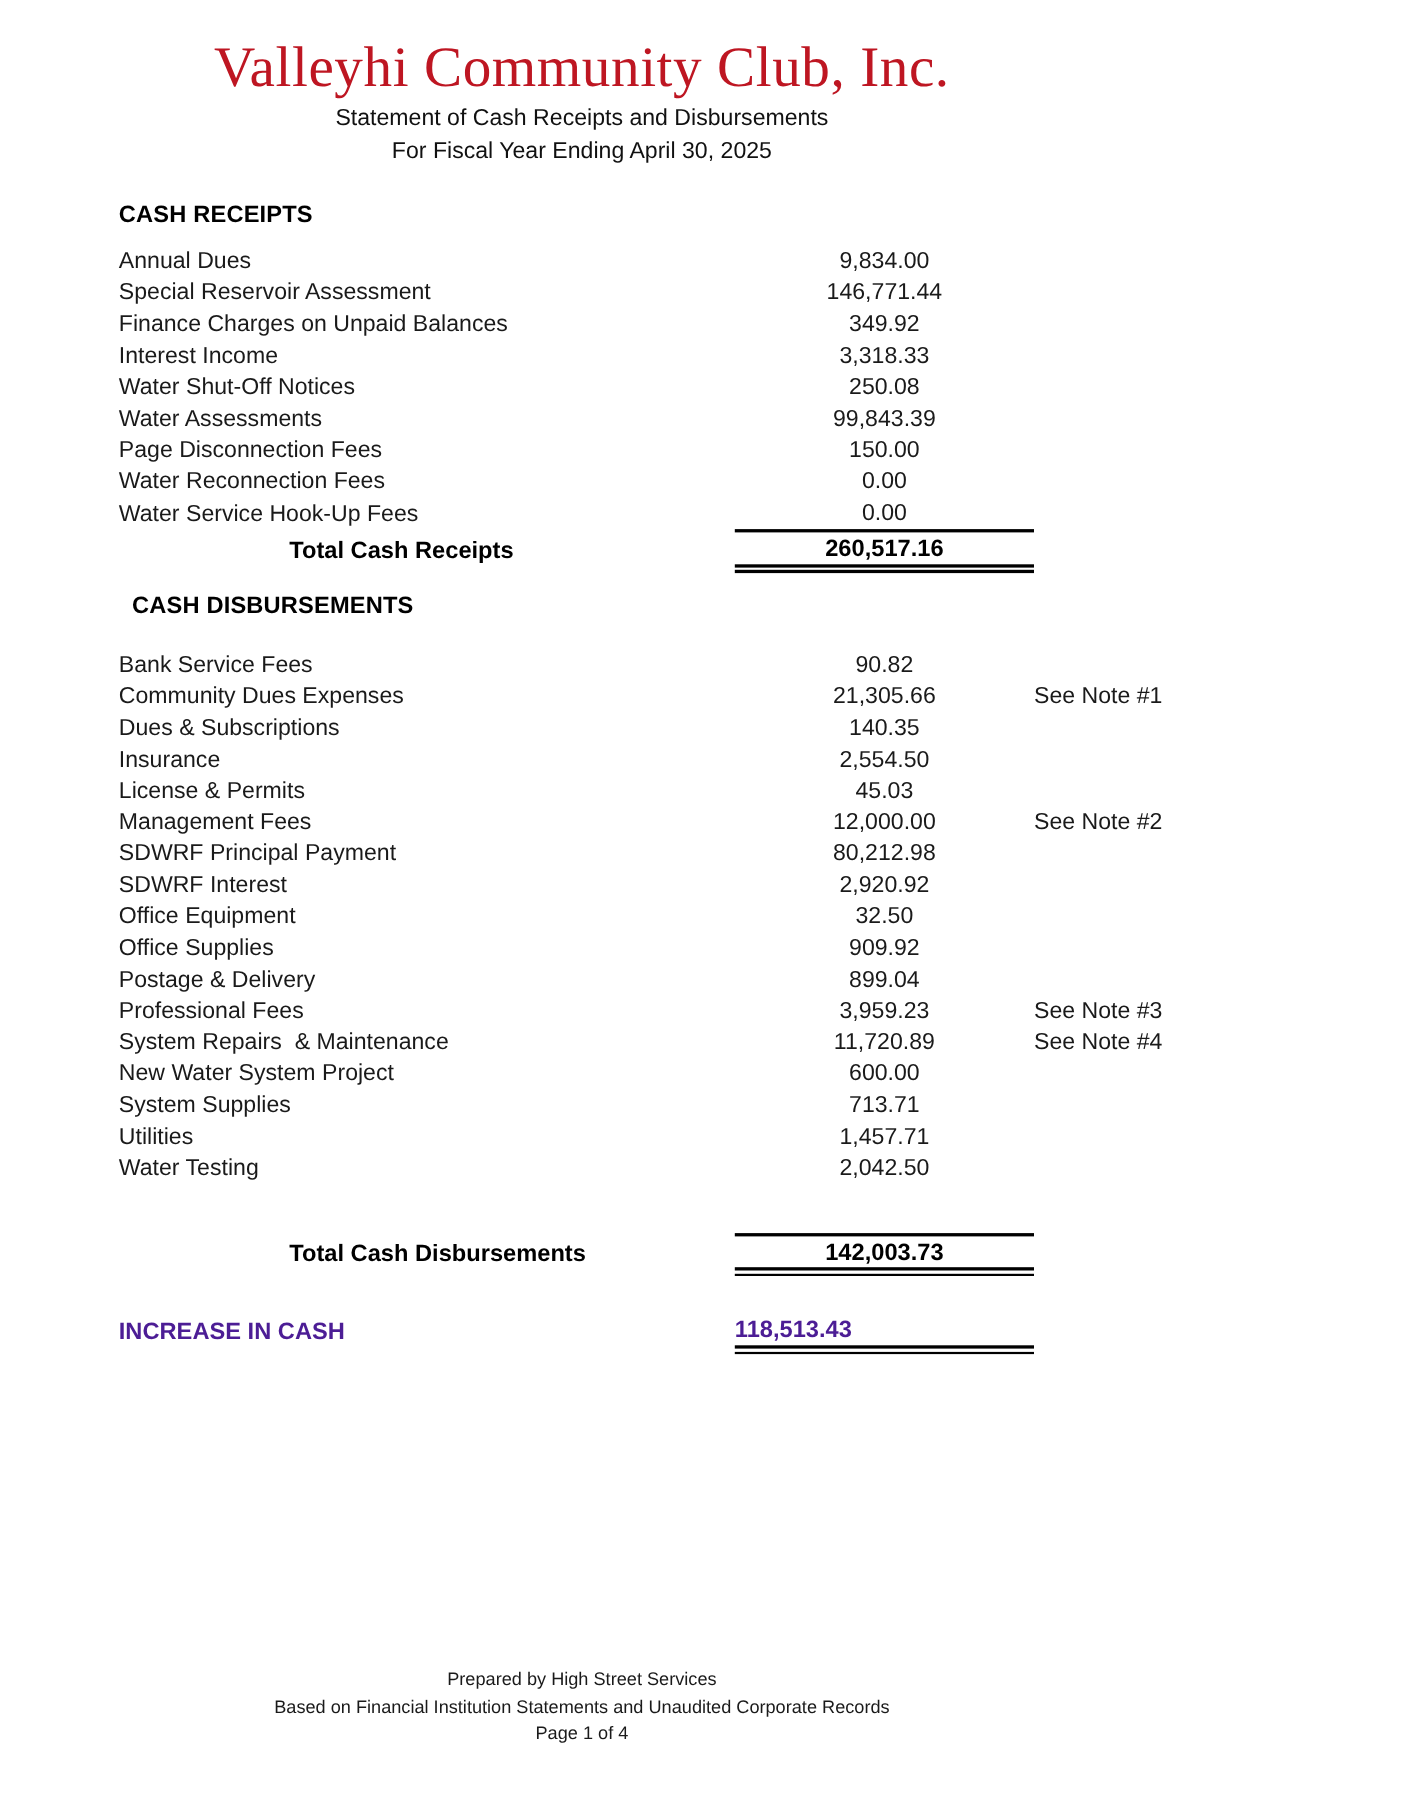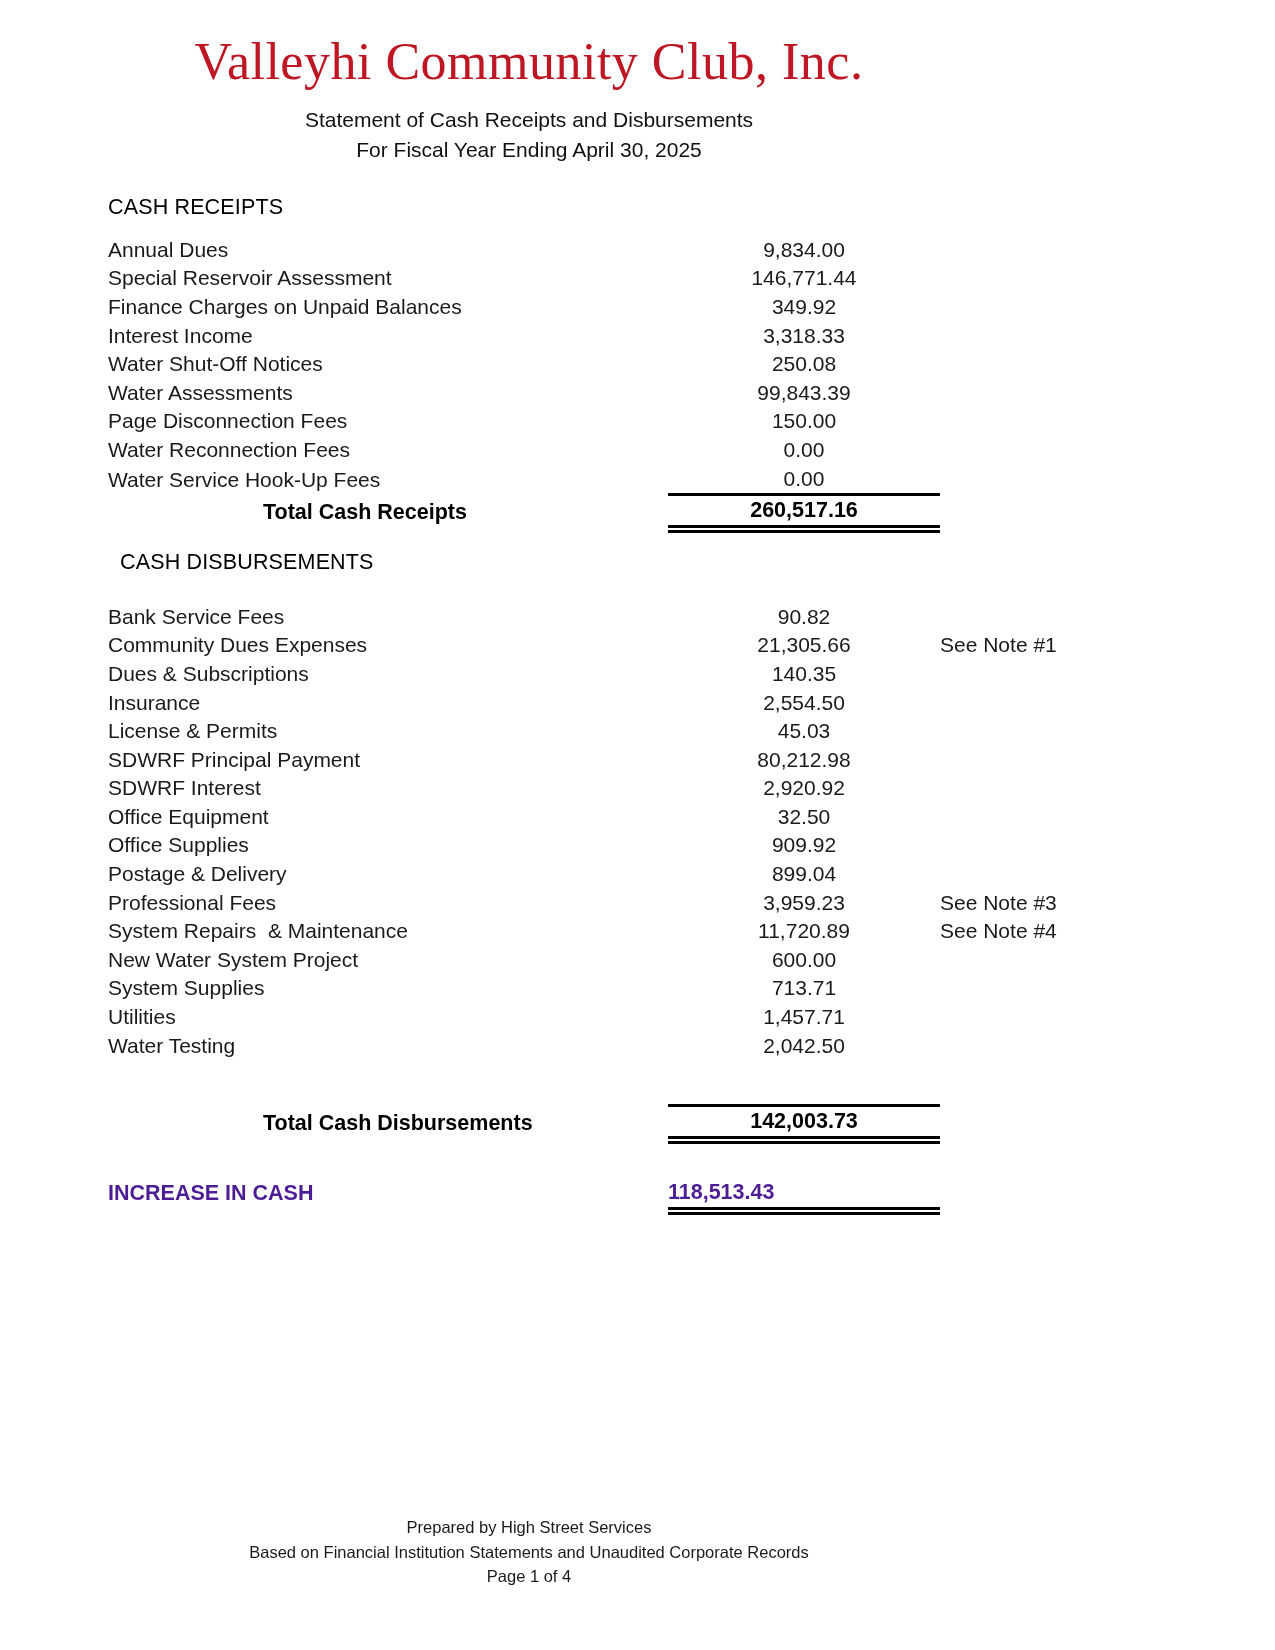--- a/index.html
+++ b/index.html
@@ -38,32 +38,32 @@
     color: #BE1622;
     font-weight: 400;
     white-space: nowrap;
   }
   .stmt-line {
     font-size: 21px;
     line-height: 1.42;
     color: #111111;
     font-weight: 400;
   }
-  .stmt-line.first { margin-top: 15px; }
+  .stmt-line.first { margin-top: 3px; }
 
   
   .statement {
     margin-top: 30px;
     padding-left: 108px;
     padding-right: 100px;
   }
 
   .section-title {
     font-size: 21.5px;
-    font-weight: normal;
+    font-weight: bold;
     letter-spacing: 0.15px;
     color: #000;
     margin: 0;
   }
   .section-title.receipts { margin-bottom: 16px; }
   .section-title.disbursements { margin-top: 22px; margin-bottom: 28px; margin-left: 12px; }
 
   table.rows {
     border-collapse: collapse;
     width: 100%;
@@ -257,20 +257,25 @@
             <td class="c-label">Insurance</td>
             <td class="c-amount">2,554.50</td>
             <td class="c-note"></td>
           </tr>
           <tr>
             <td class="c-label">License &amp; Permits</td>
             <td class="c-amount">45.03</td>
             <td class="c-note"></td>
           </tr>
           <tr>
+            <td class="c-label">Management Fees</td>
+            <td class="c-amount">12,000.00</td>
+            <td class="c-note">See Note #2</td>
+          </tr>
+          <tr>
             <td class="c-label">SDWRF Principal Payment</td>
             <td class="c-amount">80,212.98</td>
             <td class="c-note"></td>
           </tr>
           <tr>
             <td class="c-label">SDWRF Interest</td>
             <td class="c-amount">2,920.92</td>
             <td class="c-note"></td>
           </tr>
           <tr>

